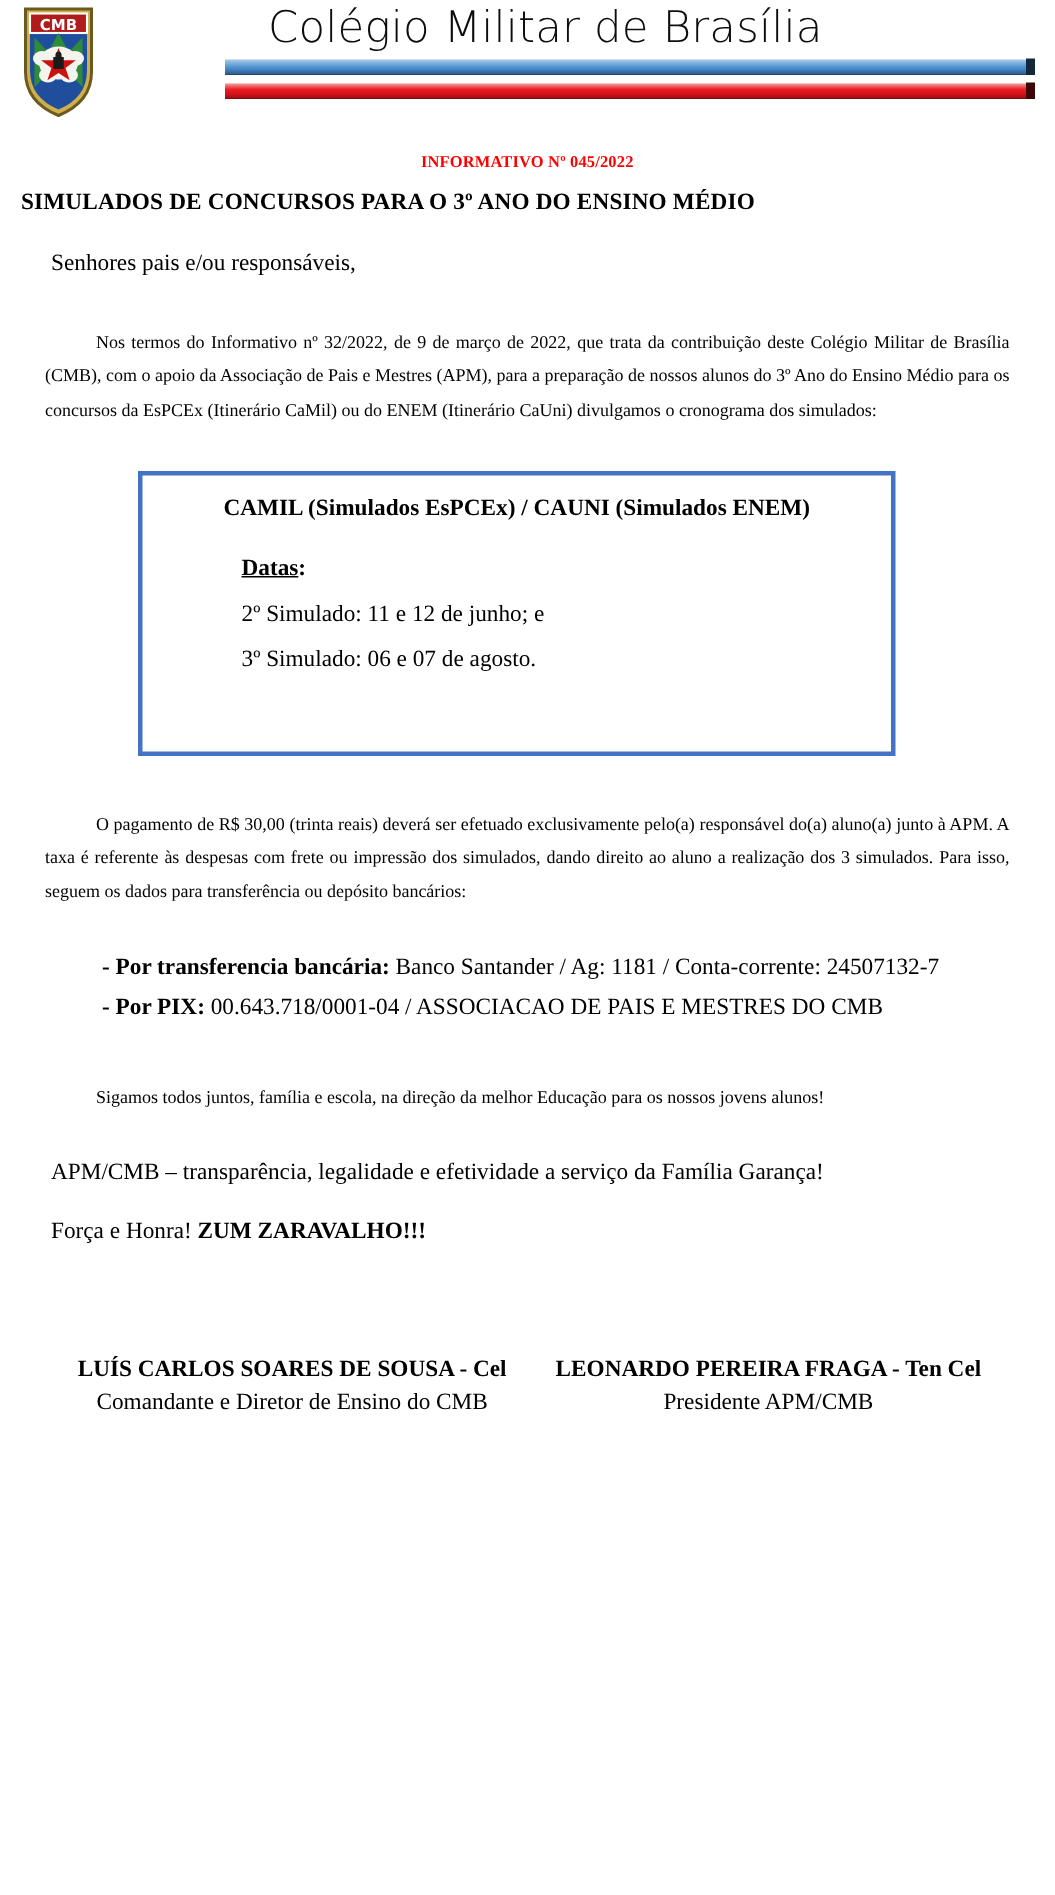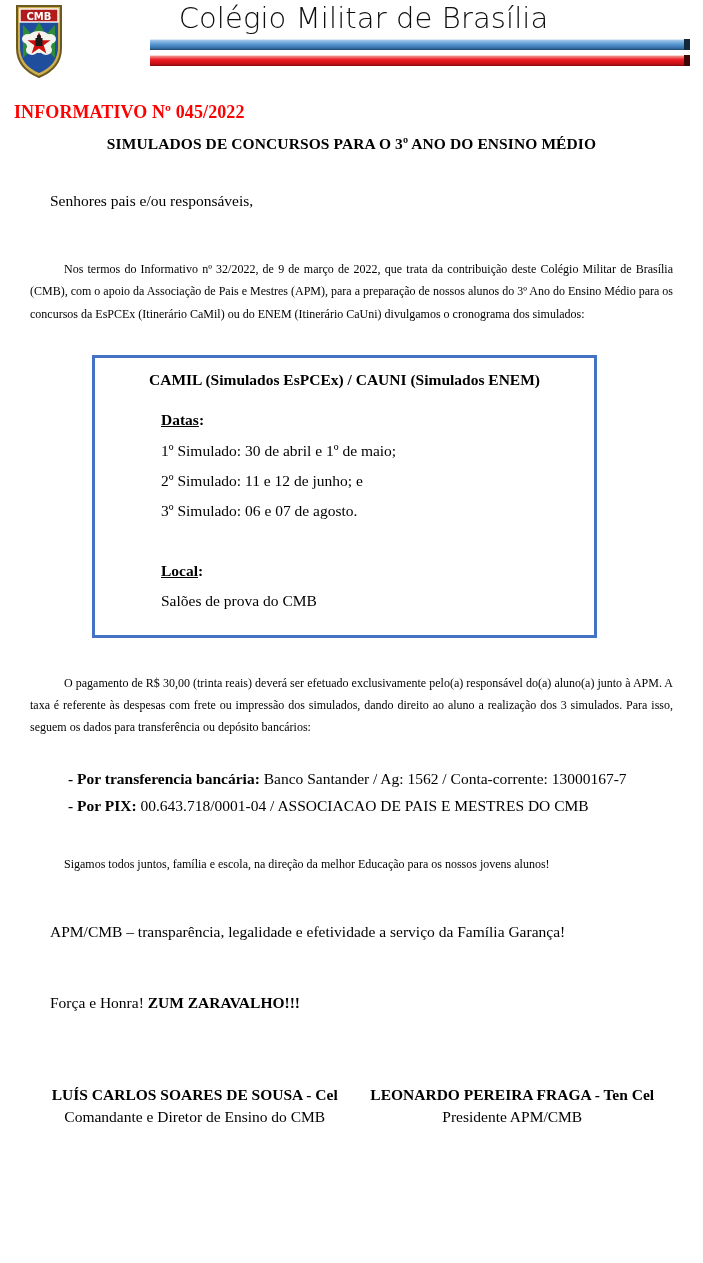--- a/index.html
+++ b/index.html
@@ -72,44 +72,45 @@
     background: #14283d;
   }
   .bar-cap.red { background: #3d0607; }
 
   
   .doc {
     position: relative;
     padding: 0 14px;
   }
   .info-number {
+    text-align: center;
     color: #ff0000;
     font-weight: bold;
-    font-size: 18px;
+    font-size: 11px;
     margin-top: 14px;
     letter-spacing: 0.1px;
   }
   .subject {
-    text-align: center;
+    text-align: left;
     font-weight: bold;
     font-size: 15.5px;
     margin-top: 12px;
     letter-spacing: 0.1px;
   }
   p.body-text {
     font-size: 12px;
     line-height: 1.87;
     text-align: justify;
     margin: 16px;
     text-indent: 34px;
   }
   p.greeting {
     font-size: 15.5px;
     line-height: 1.87;
-    margin: 16px;
+    margin: 0;
     text-indent: 20px;
     text-align: left;
   }
   .gap-1 { height: 18px; }
   .gap-2 { height: 10px; }
 
   
   .blue-box {
     border: 3px solid #4472c4;
     margin: 30px 92px 0 78px;
@@ -223,47 +224,40 @@
   <p class="body-text">Nos termos do Informativo nº 32/2022, de 9 de março de 2022, que trata da contribuição deste Colégio Militar de Brasília (CMB), com o apoio da Associação de Pais e Mestres (APM), para a preparação de nossos alunos do 3º Ano do Ensino Médio para os concursos da EsPCEx (Itinerário CaMil) ou do ENEM (Itinerário CaUni) divulgamos o cronograma dos simulados:</p>
 
   <div class="blue-box">
 
     <div class="box-title">CAMIL (Simulados EsPCEx) / CAUNI (Simulados ENEM)</div>
 
     <div class="box-section">
       <div class="box-label">
         <u>Datas</u><span>:</span>
       </div>
-      <div class="box-line">1º Simulado: 30 de abril e 1º de maio;</div>
       <div class="box-line">2º Simulado: 11 e 12 de junho; e</div>
       <div class="box-line">3º Simulado: 06 e 07 de agosto.</div>
     </div>
 
     <div class="box-spacer"></div>
 
 
     <div class="box-spacer"></div>
 
-    <div class="box-section">
-      <div class="box-label">
-        <u>Local</u><span>:</span>
-      </div>
-      <div class="box-line">Salões de prova do CMB</div>
-    </div>
 
   </div>
 
   <div class="gap-1"></div>
 
   <p class="body-text">O pagamento de R$ 30,00 (trinta reais) deverá ser efetuado exclusivamente pelo(a) responsável do(a) aluno(a) junto à APM. A taxa é referente às despesas com frete ou impressão dos simulados, dando direito ao aluno a realização dos 3 simulados. Para isso, seguem os dados para transferência ou depósito bancários:</p>
 
   <div class="gap-2"></div>
 
   <div class="bank-line">
-    <b>- Por transferencia bancária:</b><span> Banco Santander / Ag: 1562 / Conta-corrente: 13000167-7</span>
+    <b>- Por transferencia bancária:</b><span> Banco Santander / Ag: 1181 / Conta-corrente: 24507132-7</span>
   </div>
 
   <div class="bank-line">
     <b>- Por PIX:</b><span> 00.643.718/0001-04 / ASSOCIACAO DE PAIS E MESTRES DO CMB</span>
   </div>
 
   <div class="gap-1"></div>
 
 
   <p class="body-text">Sigamos todos juntos, família e escola, na direção da melhor Educação para os nossos jovens alunos!</p>

